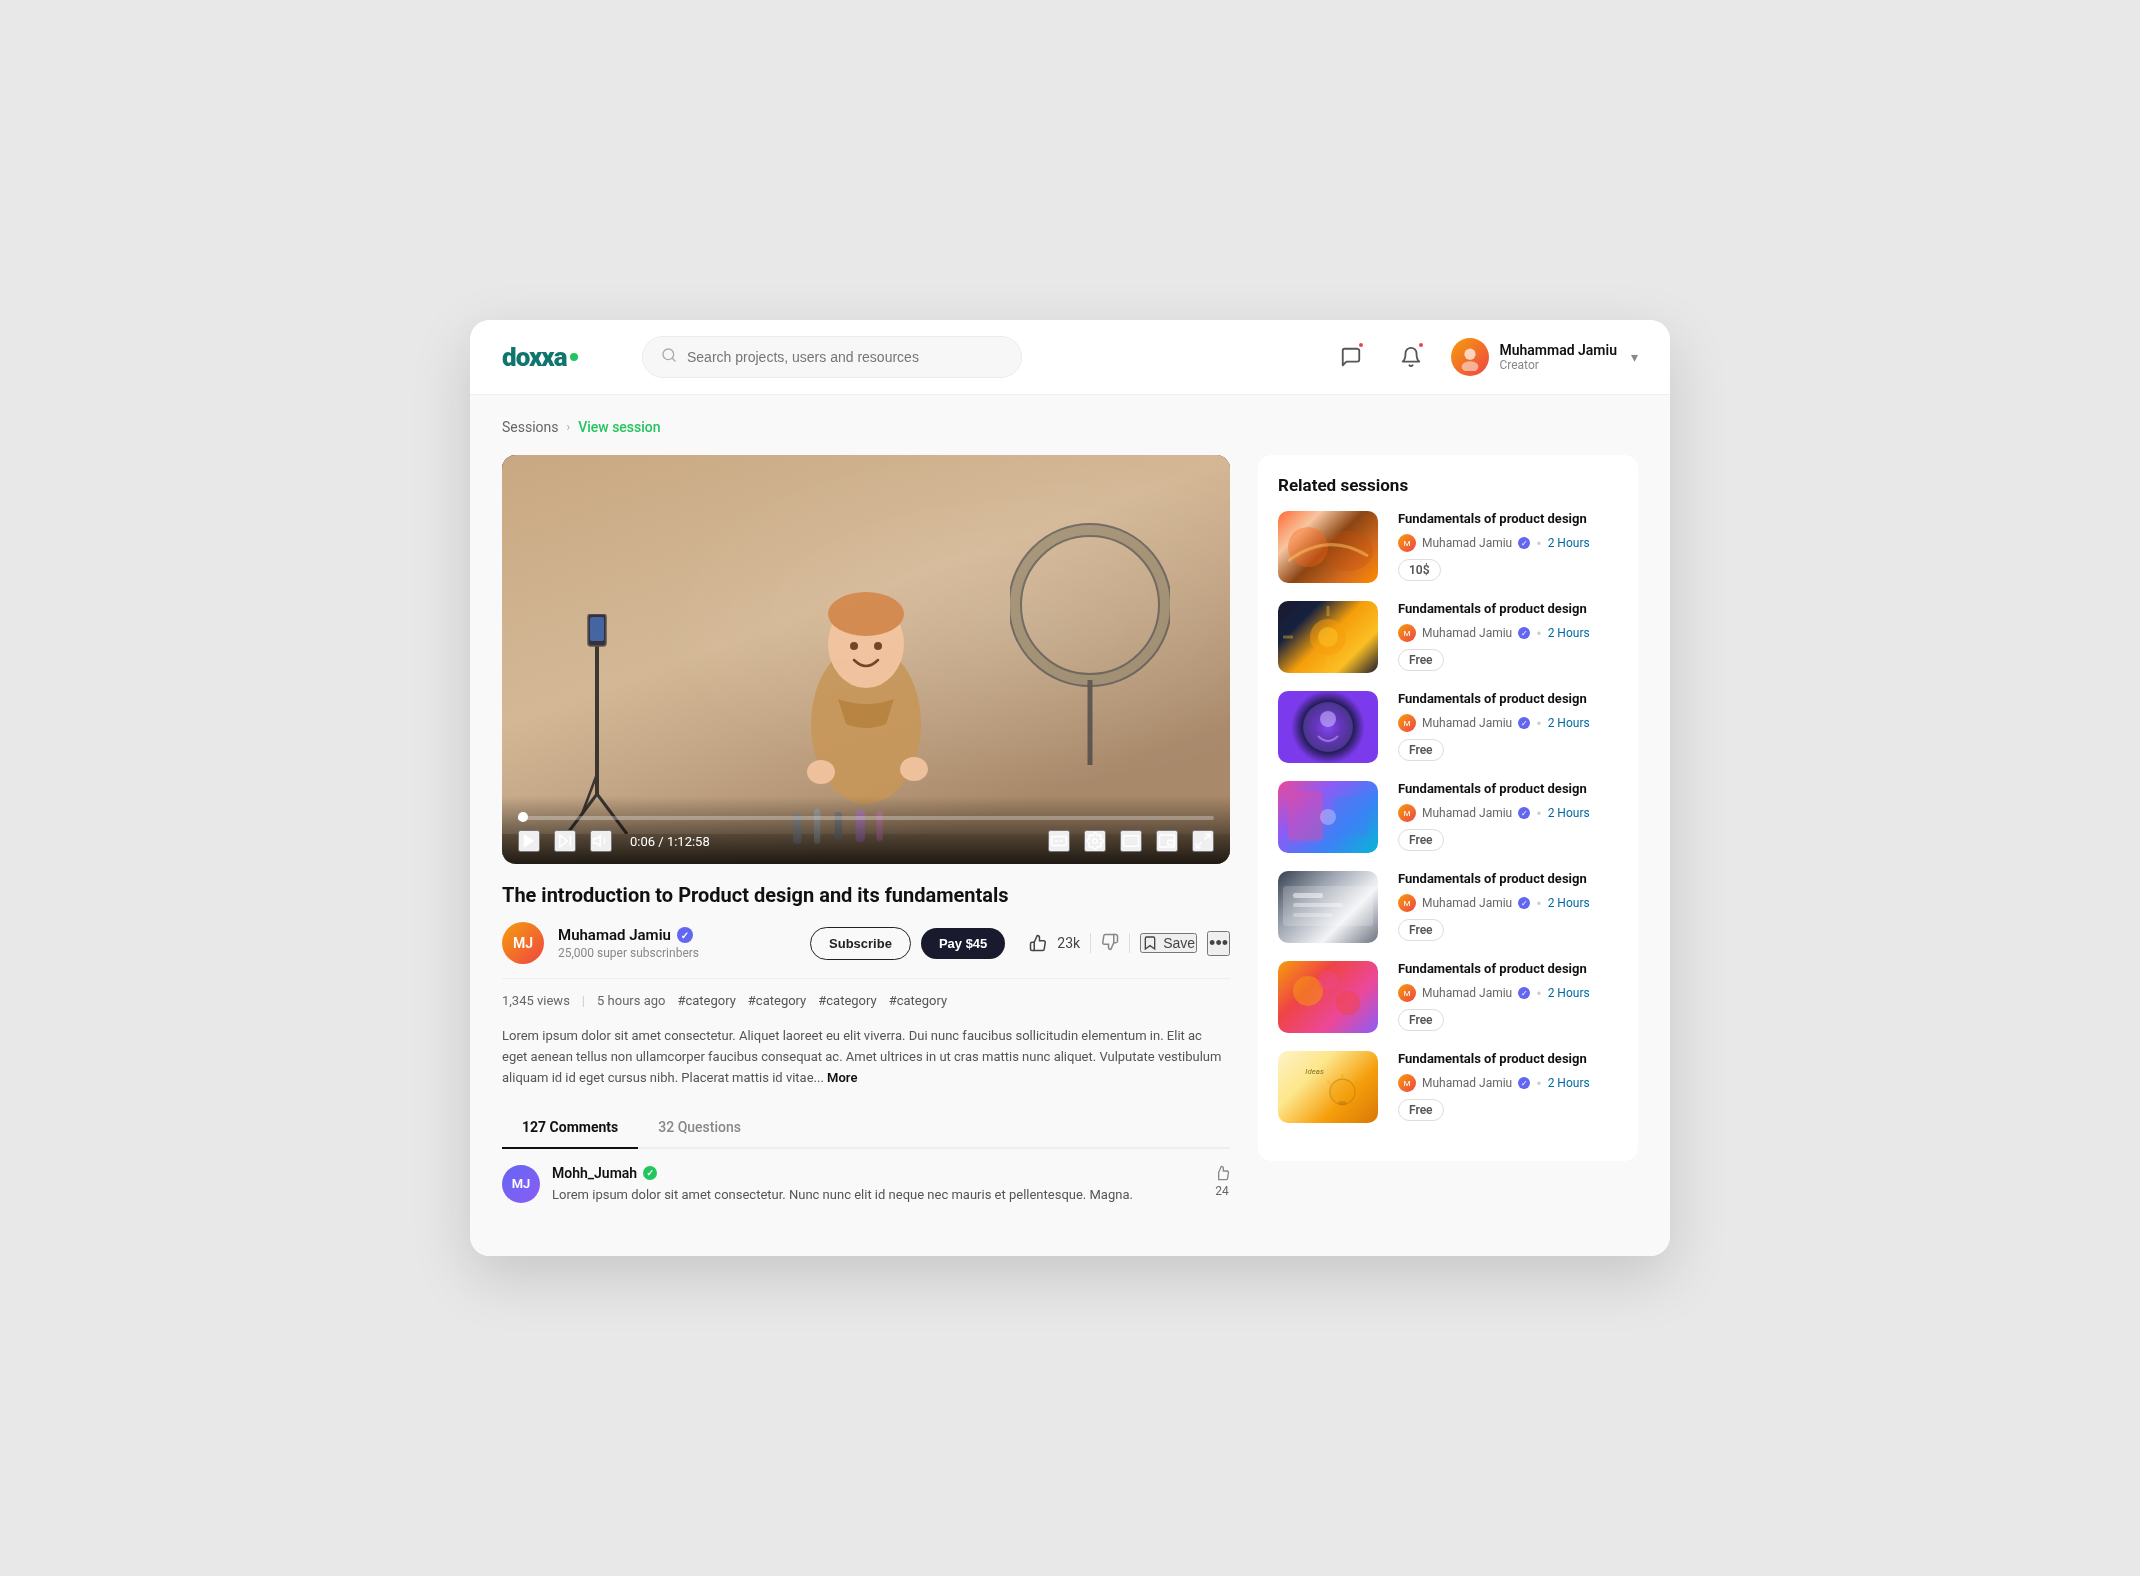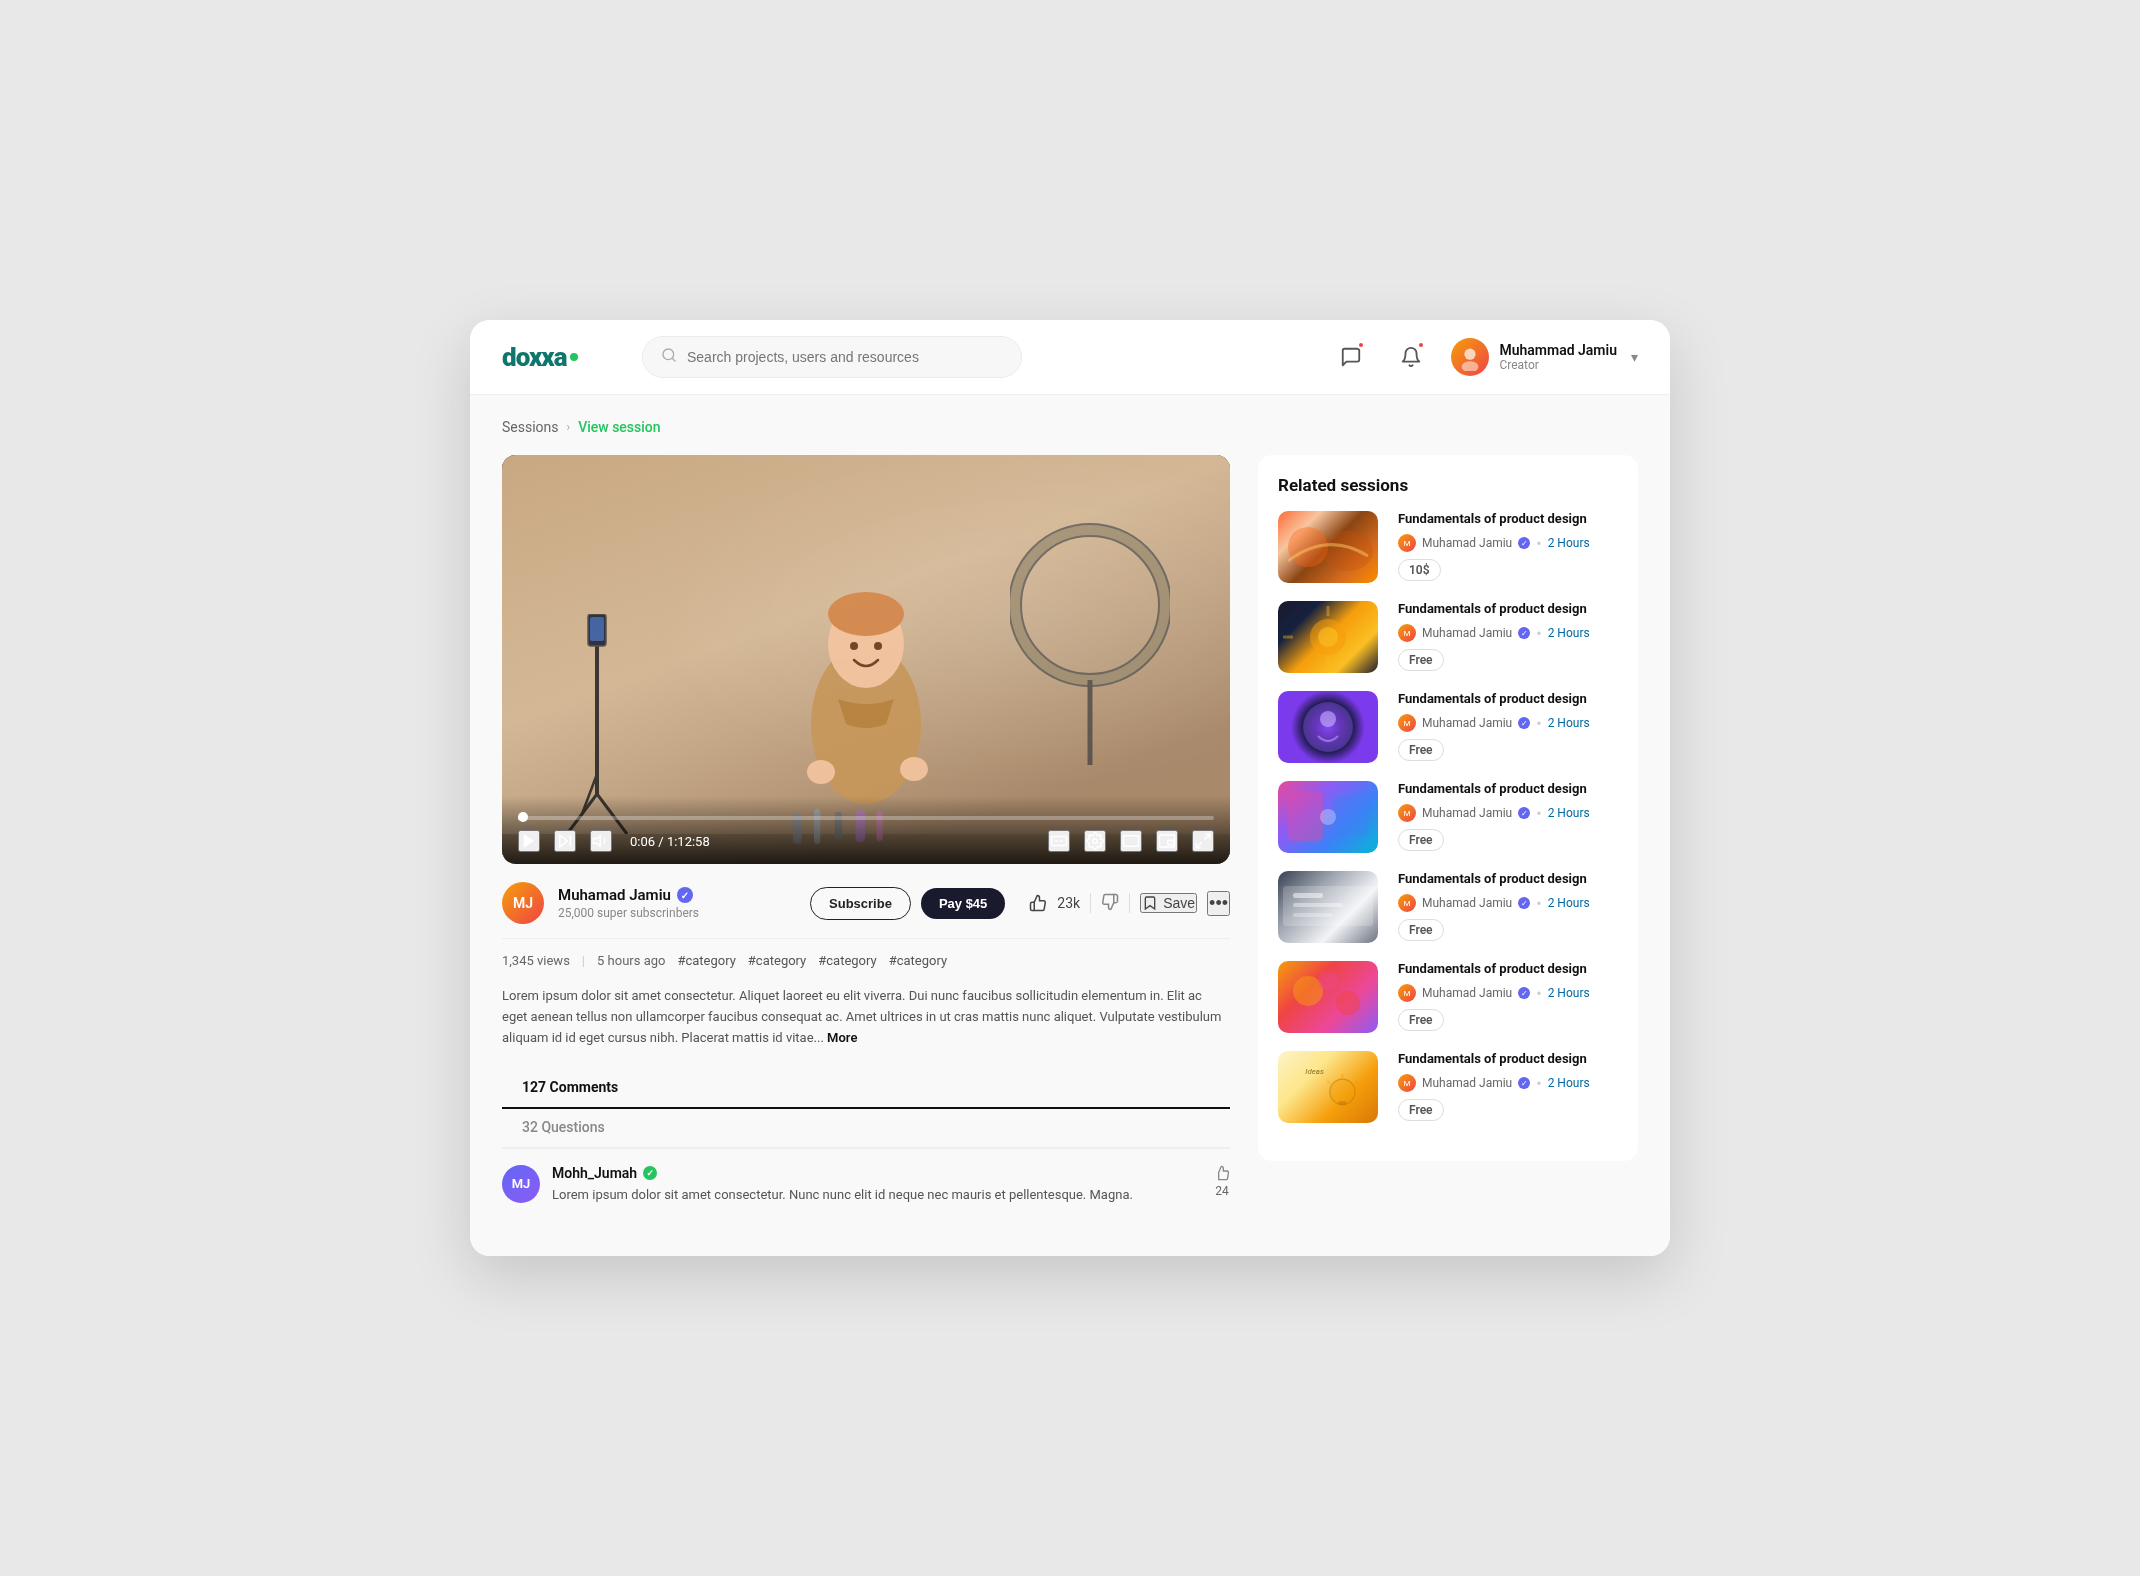--- a/index.html
+++ b/index.html
@@ -347,21 +347,20 @@
       line-height: 1.6;
       margin-bottom: 4px;
     }
     .more-link { color: #111; font-weight: 600; cursor: pointer; }
 
     
     .tabs-row {
       display: flex;
       border-bottom: 2px solid #eee;
       margin-top: 18px;
-      flex-direction: column;
     }
     .tab {
       padding: 12px 20px;
       font-size: 14px;
       font-weight: 500;
       color: #888;
       cursor: pointer;
       position: relative;
     }
     .tab.active {
@@ -713,20 +712,21 @@
                       <line x1="21" y1="3" x2="14" y2="10"></line>
                       <line x1="3" y1="21" x2="10" y2="14"></line>
                   </svg>
                 </button>
               </div>
             </div>
           </div>
         </div>
 
         <div class="video-info">
+          <h1 class="video-title">The introduction to Product design and its fundamentals</h1>
 
           <div class="creator-row">
             <div class="creator-avatar">MJ</div>
             <div class="creator-details">
               <div class="creator-name">
                 <span>Muhamad Jamiu</span>
                 <span class="verified-badge">✓</span>
               </div>
               <div class="creator-subs">25,000 super subscrinbers</div>
             </div>

